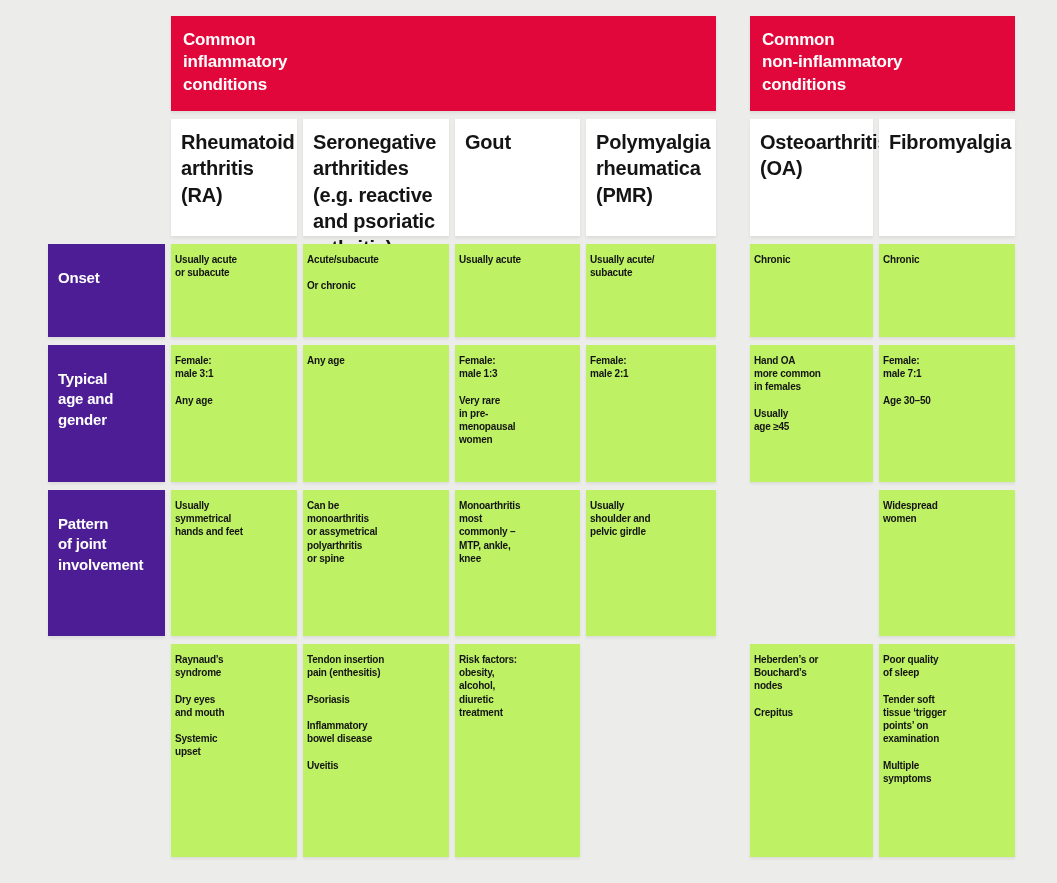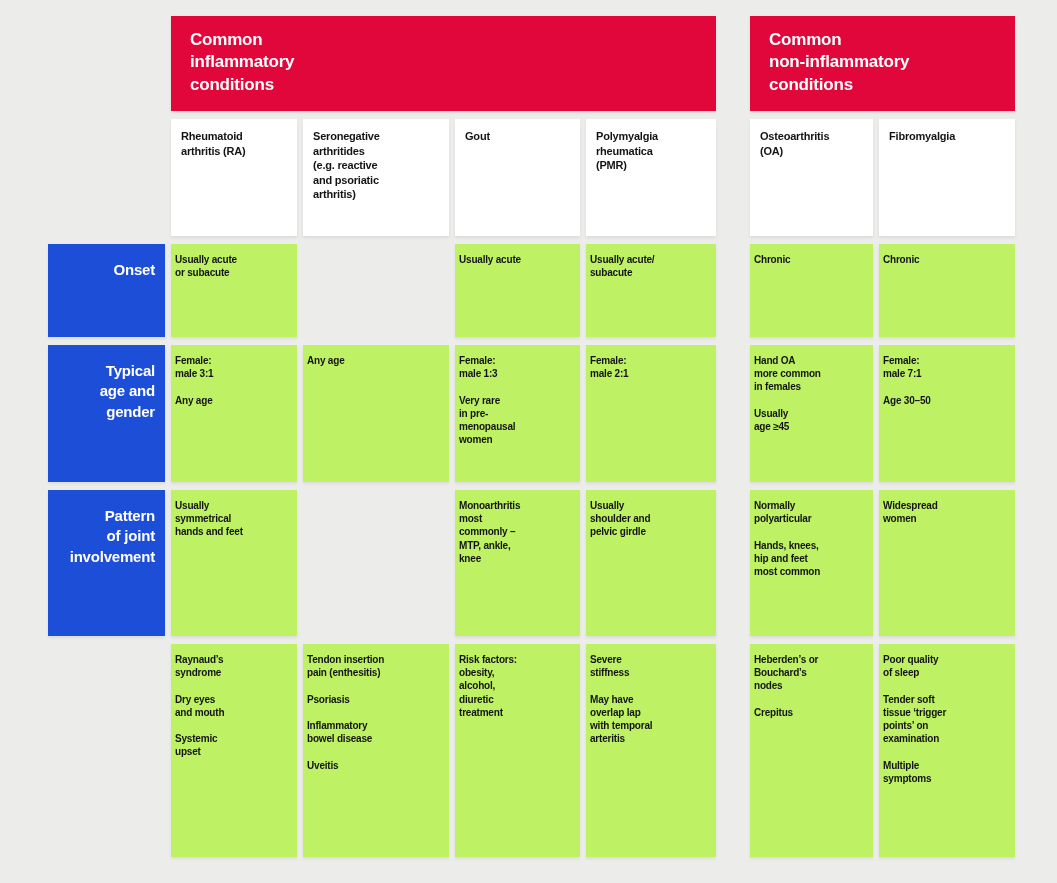--- a/index.html
+++ b/index.html
@@ -21,43 +21,43 @@
     grid-template-rows: 95px 117px 93px 137px 146px 213px;
     gap: 8px 6px;
   }
   .banner {
     background: #e1073a;
     color: #ffffff;
     font-weight: bold;
     font-size: 17px;
     line-height: 1.32;
     letter-spacing: -0.2px;
-    padding: 13px 19px;
+    padding: 13px 12px;
     white-space: pre-line;
     box-shadow: 0 2px 3px rgba(0,0,0,0.07);
   }
   .colhead {
     background: #ffffff;
     font-weight: bold;
-    font-size: 11px;
+    font-size: 20px;
     line-height: 1.32;
     letter-spacing: -0.2px;
     padding: 10px 8px 10px 10px;
     white-space: pre-line;
     box-shadow: 0 2px 3px rgba(0,0,0,0.07);
   }
   .rowlabel {
-    background: #1d4ed8;
+    background: #4c1d95;
     color: #ffffff;
     font-weight: bold;
     font-size: 15px;
     line-height: 1.35;
     letter-spacing: -0.2px;
-    text-align: right;
-    padding: 16px 10px;
+    text-align: left;
+    padding: 24px 10px;
     white-space: pre-line;
     box-shadow: 0 2px 3px rgba(0,0,0,0.07);
   }
   .cell {
     background: #bef264;
     font-weight: bold;
     font-size: 10px;
     line-height: 1.32;
     letter-spacing: -0.2px;
     padding: 9px 8px 9px 4px;
@@ -89,20 +89,23 @@
     <div class="colhead" style="grid-row:2; grid-column:5">Polymyalgia
 rheumatica
 (PMR)</div>
     <div class="colhead" style="grid-row:2; grid-column:7">Osteoarthritis
 (OA)</div>
     <div class="colhead" style="grid-row:2; grid-column:8">Fibromyalgia</div>
 
     <div class="rowlabel" style="grid-row:3; grid-column:1">Onset</div>
     <div class="cell" style="grid-row:3; grid-column:2">Usually acute
 or subacute</div>
+    <div class="cell" style="grid-row:3; grid-column:3">Acute/subacute
+
+Or chronic</div>
     <div class="cell" style="grid-row:3; grid-column:4">Usually acute</div>
     <div class="cell" style="grid-row:3; grid-column:5">Usually acute/
 subacute</div>
     <div class="cell" style="grid-row:3; grid-column:7">Chronic</div>
     <div class="cell" style="grid-row:3; grid-column:8">Chronic</div>
 
     <div class="rowlabel" style="grid-row:4; grid-column:1">Typical
 age and
 gender</div>
     <div class="cell" style="grid-row:4; grid-column:2">Female:
@@ -129,34 +132,33 @@
 male 7:1
 
 Age 30–50</div>
 
     <div class="rowlabel" style="grid-row:5; grid-column:1">Pattern
 of joint
 involvement</div>
     <div class="cell" style="grid-row:5; grid-column:2">Usually
 symmetrical
 hands and feet</div>
+    <div class="cell" style="grid-row:5; grid-column:3">Can be
+monoarthritis
+or assymetrical
+polyarthritis
+or spine</div>
     <div class="cell" style="grid-row:5; grid-column:4">Monoarthritis
 most
 commonly –
 MTP, ankle,
 knee</div>
     <div class="cell" style="grid-row:5; grid-column:5">Usually
 shoulder and
 pelvic girdle</div>
-    <div class="cell" style="grid-row:5; grid-column:7">Normally
-polyarticular
-
-Hands, knees,
-hip and feet
-most common</div>
     <div class="cell" style="grid-row:5; grid-column:8">Widespread
 women</div>
 
     <div class="cell" style="grid-row:6; grid-column:2">Raynaud’s
 syndrome
 
 Dry eyes
 and mouth
 
 Systemic
@@ -168,27 +170,20 @@
 
 Inflammatory
 bowel disease
 
 Uveitis</div>
     <div class="cell" style="grid-row:6; grid-column:4">Risk factors:
 obesity,
 alcohol,
 diuretic
 treatment</div>
-    <div class="cell" style="grid-row:6; grid-column:5">Severe
-stiffness
-
-May have
-overlap lap
-with temporal
-arteritis</div>
     <div class="cell" style="grid-row:6; grid-column:7">Heberden’s or
 Bouchard’s
 nodes
 
 Crepitus</div>
     <div class="cell" style="grid-row:6; grid-column:8">Poor quality
 of sleep
 
 Tender soft
 tissue ‘trigger

